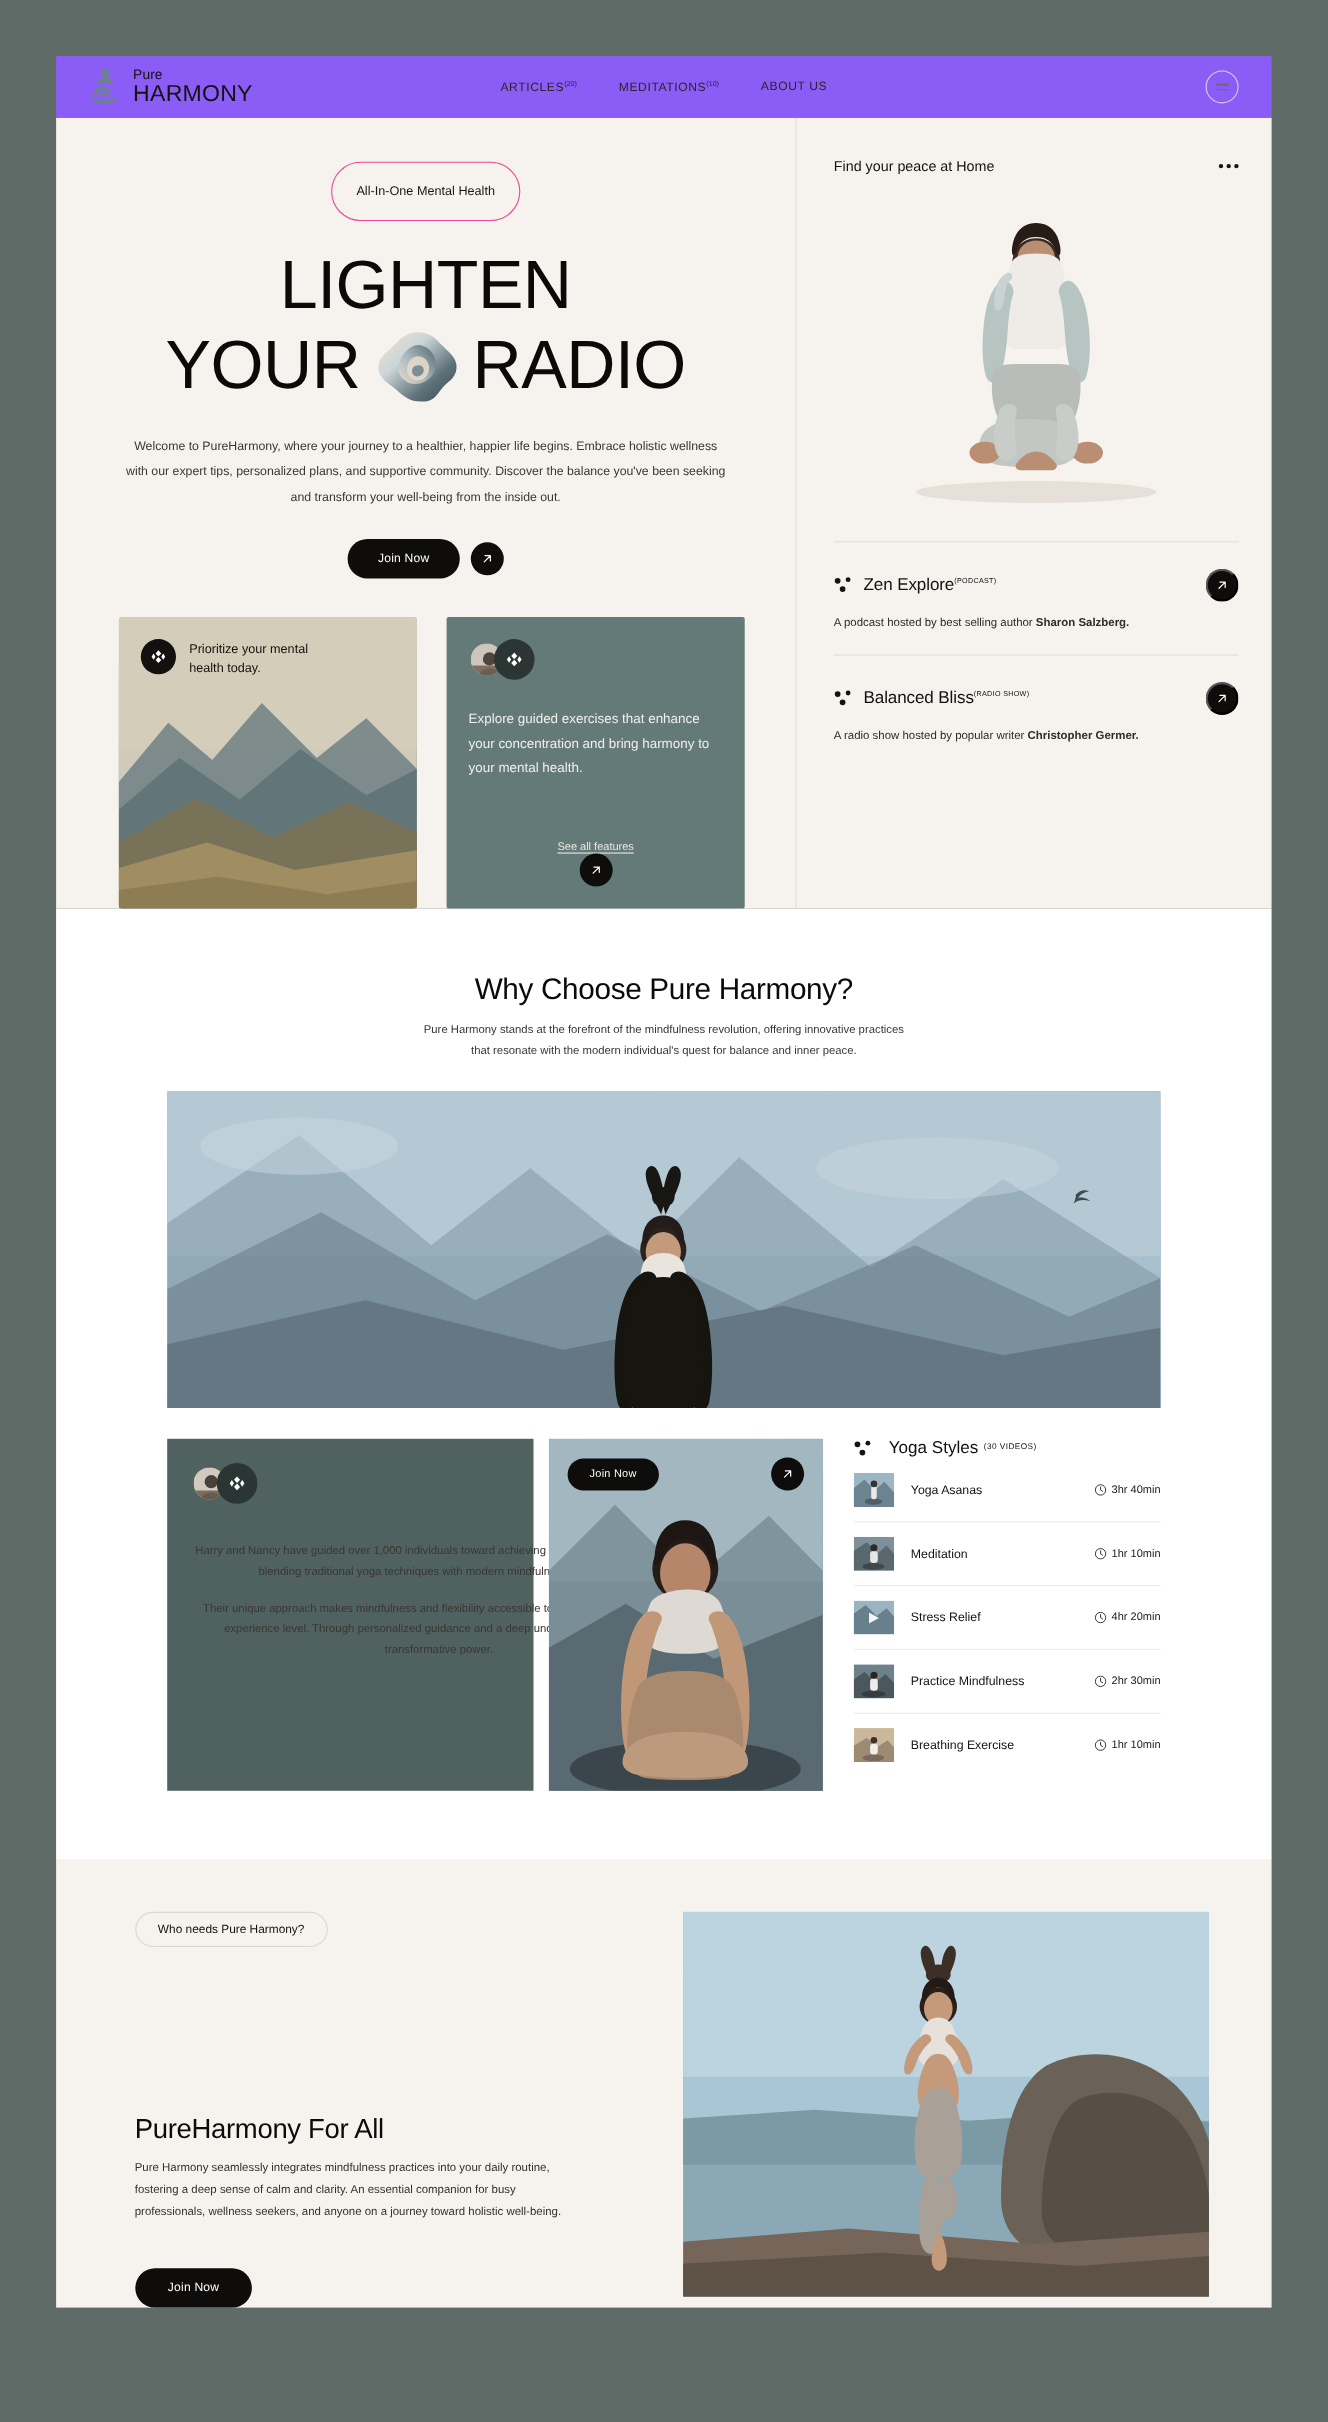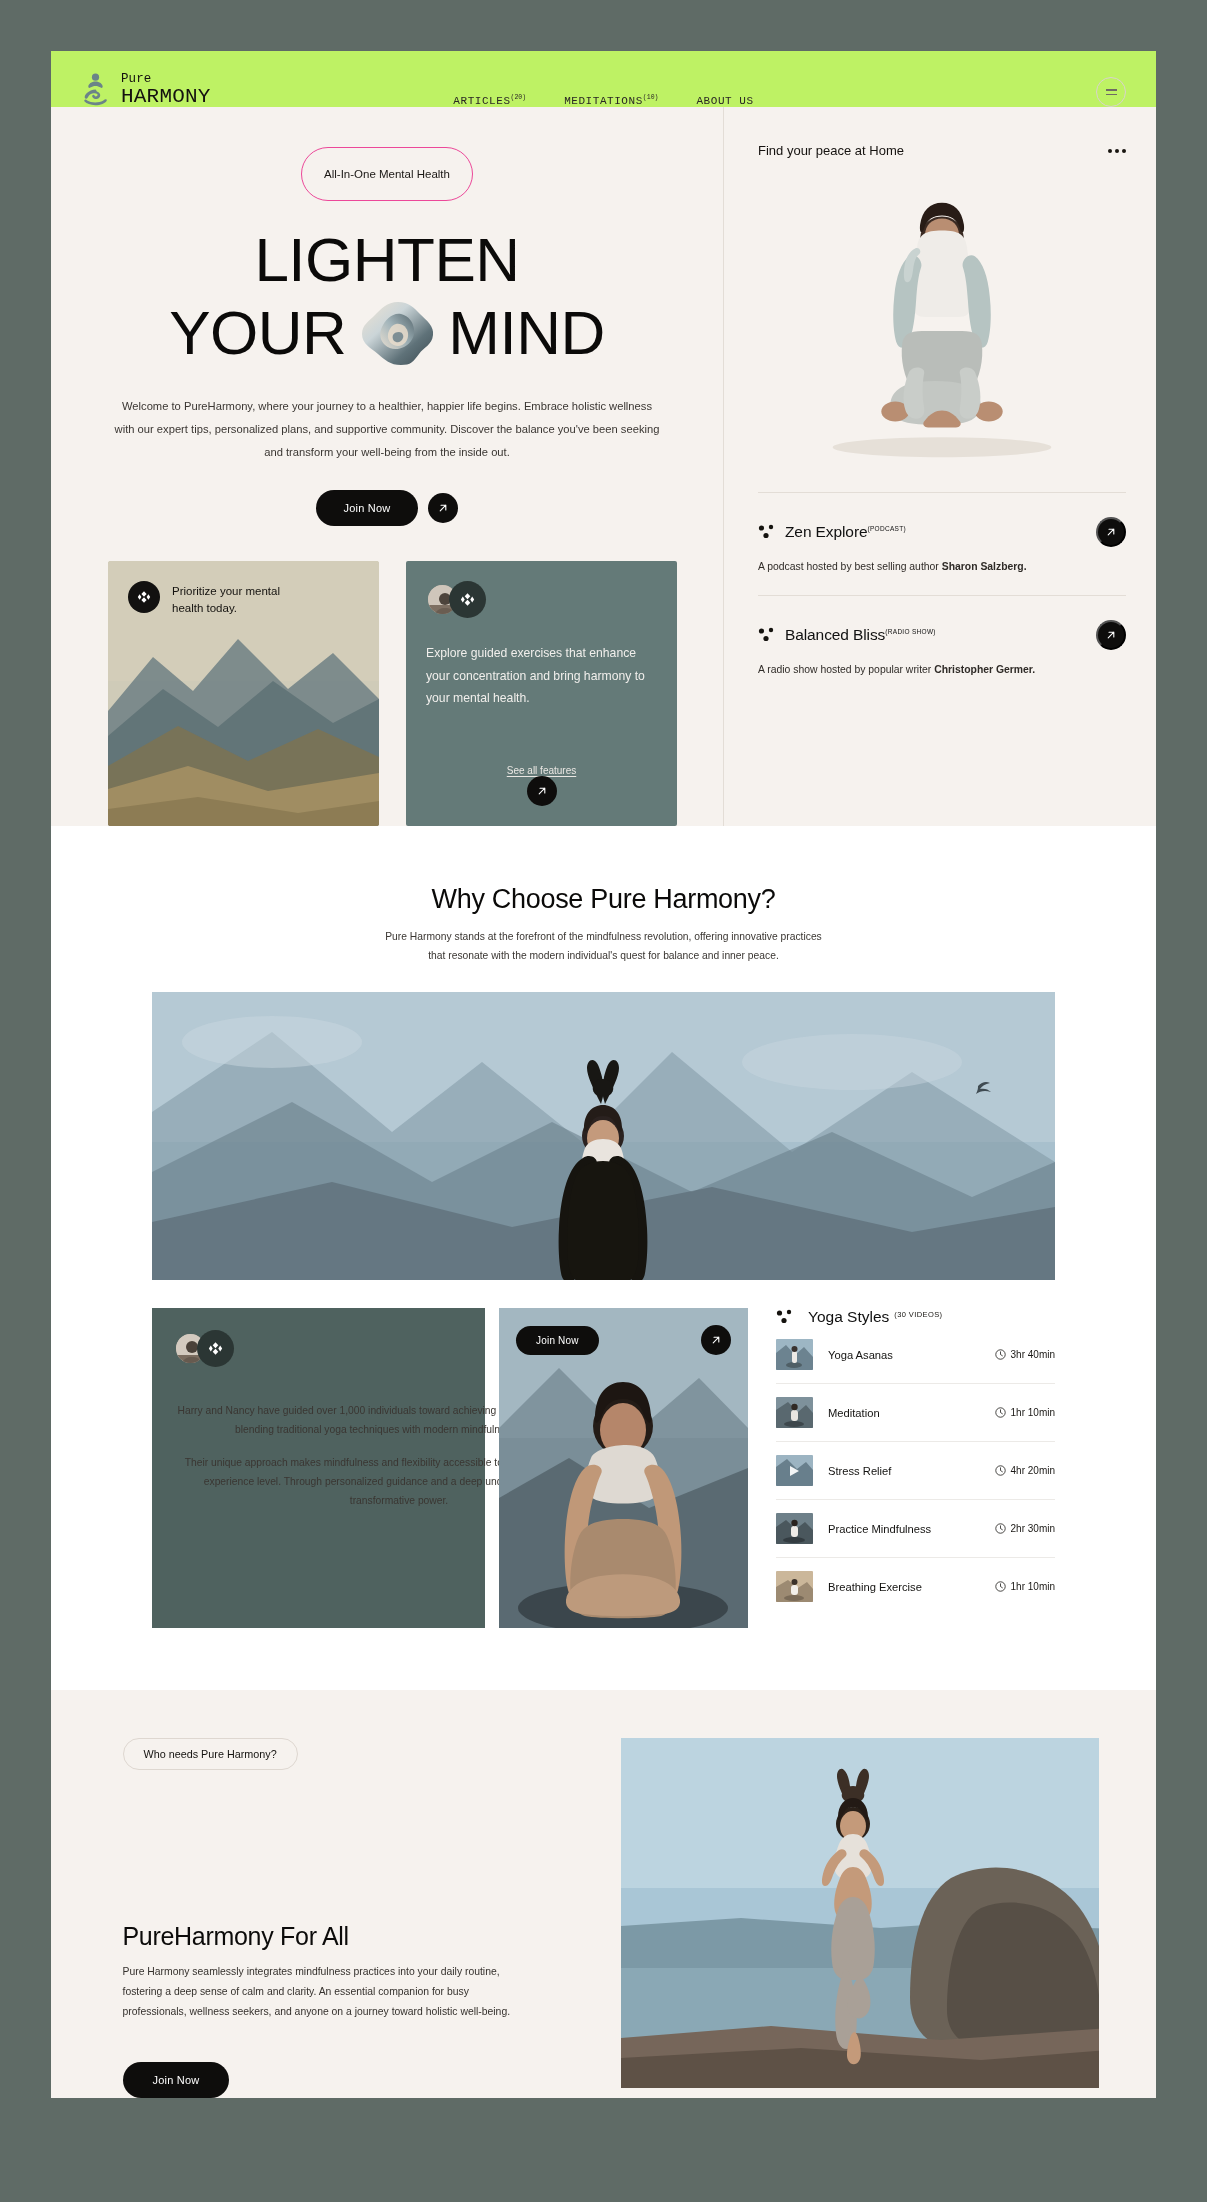--- a/index.html
+++ b/index.html
@@ -8,27 +8,26 @@
     background: #5f6b66;
     font-family: "Liberation Sans", sans-serif;
     -webkit-font-smoothing: antialiased;
   }
   body { padding: 51px 51px 0 51px; }
 
   .page { width: 1105px; margin: 0 auto; }
 
   
   .header {
-    background: #bef264;
+    background: #8b5cf6;
     height: 56px;
     display: flex;
-    align-items: flex-end;
+    align-items: center;
     padding: 0 30px;
     position: relative;
-    font-family: Liberation Mono, monospace;
   }
   .brand { display: flex; align-items: center; gap: 10px; }
   .brand-mark { width: 30px; height: 34px; display: block; }
   .brand-text { line-height: 1; }
   .brand-sub {
     font-size: 12.5px; color: #14110f; letter-spacing: .1px;
     display: block; margin-bottom: 1px; font-weight: 400;
   }
   .brand-main {
     font-size: 21px; color: #14110f; letter-spacing: .2px;
@@ -305,21 +304,21 @@
                 <stop offset="0" stop-color="#4e5f66"></stop>
                   <stop offset=".5" stop-color="#9fb2b8"></stop>
                   <stop offset="1" stop-color="#f0e4d4"></stop>
               </linearGradient>
             </defs>
             <path d="M40 2c11 0 16 6 22 12 7 7 14 12 13 21-1 10-9 12-14 19-6 8-8 11-18 11-11 0-16-5-23-11C13 48 4 44 4 34c0-9 7-13 13-19C23 9 29 2 40 2z" fill="url(#bg1)"></path>
             <path d="M43 14c8 2 12 8 13 15 1 8-3 14-10 18-6 3-14 3-19-2-5-4-6-12-3-18 3-7 11-15 19-13z" fill="url(#bg2)" opacity=".9"></path>
             <path d="M38 24c6-1 11 3 12 9 1 7-4 13-10 13s-11-5-10-12c1-5 4-9 8-10z" fill="#e8dccb" opacity=".85"></path>
             <path d="M41 32c3 0 5 3 4 6-1 3-4 5-7 4-3-1-4-4-3-7 1-2 3-3 6-3z" fill="#7d8e94"></path>
           </svg>
-          <span>MIND</span>
+          <span>RADIO</span>
         </div>
       </h1>
 
       <p class="hero-p">Welcome to PureHarmony, where your journey to a healthier, happier life begins. Embrace holistic wellness with our expert tips, personalized plans, and supportive community. Discover the balance you've been seeking and transform your well-being from the inside out.</p>
 
       <div class="cta-row">
         <button class="btn-dark">Join Now</button>
         <button class="btn-round">
           <svg class="arrow-ne" viewBox="0 0 12 12">
             <path d="M3.2 8.8 8.8 3.2M4 3.2h4.8V8" stroke="#fff" stroke-width="1.1" fill="none" stroke-linecap="round" stroke-linejoin="round"></path>

